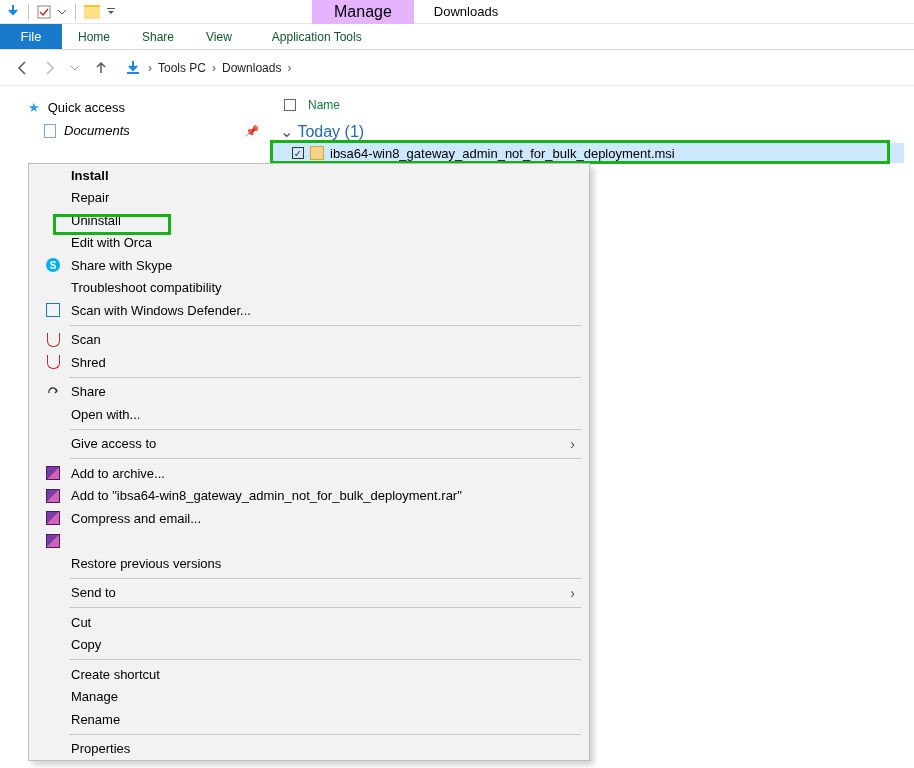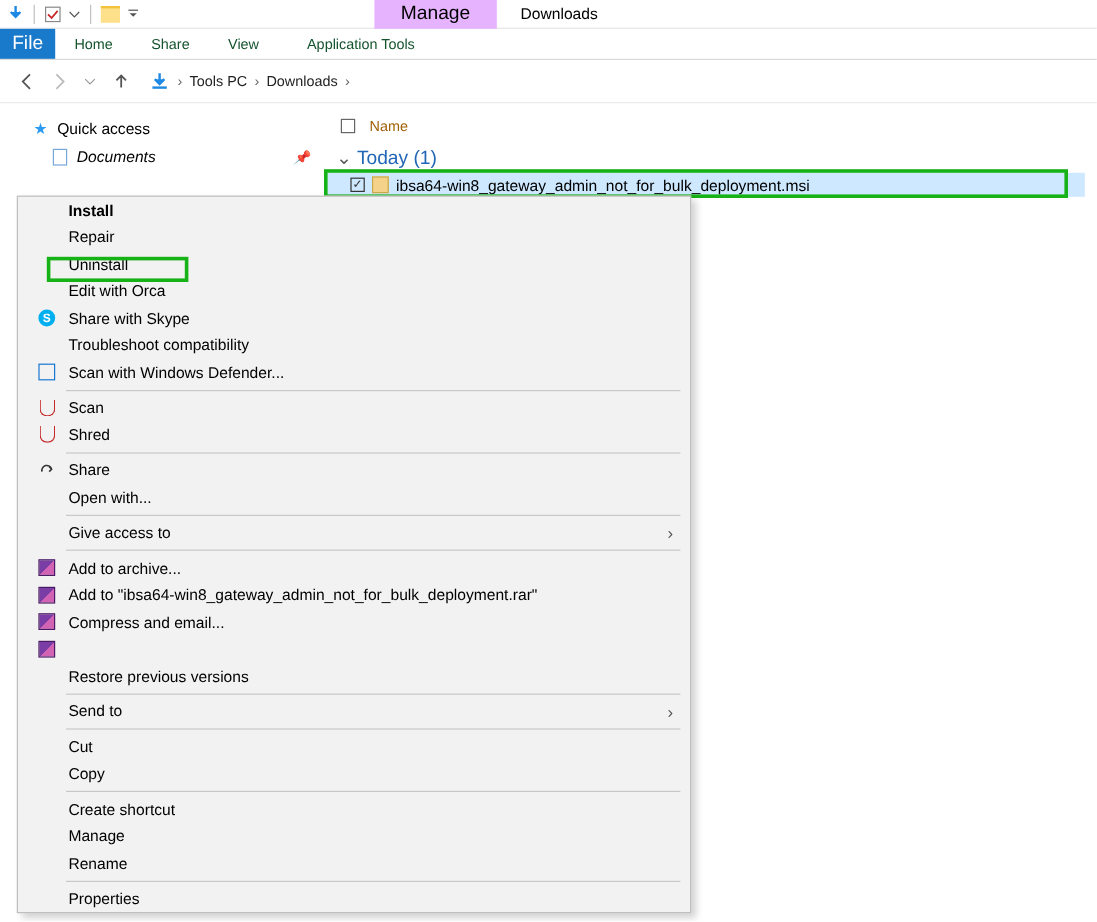--- a/index.html
+++ b/index.html
@@ -9,21 +9,21 @@
 .titlebar { height: 24px; display: flex; align-items: center; border-bottom: 1px solid #e5e5e5; }
 .tb-icons { display: flex; align-items: center; gap: 6px; padding: 0 6px; }
 .tb-sep { width: 1px; height: 16px; background: #c0c0c0; margin: 0 2px; }
 .tb-folder { width: 16px; height: 14px; background: #ffe08a; border-top: 2px solid #f5c23c; display: inline-block; }
 .tb-down { width: 10px; height: 10px; }
 .manage-tab { margin-left: 190px; background: #e6b3ff; padding: 3px 22px; font-size: 16px; }
 .win-title { margin-left: 20px; font-size: 13px; }
 
 
 .ribbon { height: 26px; display: flex; align-items: stretch; border-bottom: 1px solid #d9d9d9; }
-.file-tab { background: #1979ca; color: #fff; width: 46px; display: flex; align-items: center; justify-content: center; font-size: 16px; }
+.file-tab { background: #1979ca; color: #fff; width: 62px; display: flex; align-items: center; justify-content: center; font-size: 13px; }
 .rtab { padding: 0 16px; display: flex; align-items: center; font-size: 12px; color: #14532d; }
 .rtab.tools { padding: 0 18px; }
 
 
 .navbar { height: 36px; display: flex; align-items: center; padding: 0 14px; gap: 8px; border-bottom: 1px solid #eaeaea; }
 .nav-arrow { width: 18px; height: 18px; display: flex; align-items: center; justify-content: center; color: #555; }
 .nav-arrow.dis { color: #bbb; }
 .bc { display: flex; align-items: center; gap: 6px; font-size: 12px; }
 .bc-chev { color: #666; }
 .bc-item { color: #222; }
@@ -31,32 +31,32 @@
 
 
 .main { display: flex; height: calc(100% - 86px); }
 .sidebar { width: 270px; padding: 10px 0 0 28px; }
 .side-item { display: flex; align-items: center; gap: 8px; padding: 4px 0; font-size: 13px; }
 .side-item .star { color: #2b9bf4; }
 .side-item.docs { padding-left: 16px; position: relative; font-style: italic; }
 .pin { position: absolute; right: 12px; top: 6px; color: #888; font-size: 11px; }
 
 .content { flex: 1; padding: 8px 10px 0 0; position: relative; }
-.col-header { display: flex; align-items: center; gap: 12px; padding: 4px 0 8px 14px; font-size: 12px; color: #a16207; }
+.col-header { display: flex; align-items: center; gap: 12px; padding: 4px 0 8px 14px; font-size: 12px; color: #15803d; }
 .col-header .chk { width: 12px; height: 12px; border: 1px solid #666; }
 .group-row { padding: 2px 0 2px 10px; font-size: 16px; color: #2267b5; }
 .group-row .gchev { color: #5a5a5a; margin-right: 4px; }
 
 .file-row { display: flex; align-items: center; height: 20px; background: #cde8ff; padding-left: 22px; font-size: 13px; color: #000; }
 .file-row .fchk { width: 12px; height: 12px; border: 1px solid #333; margin-right: 6px; display:flex; align-items:center; justify-content:center; font-size:10px; color:#333;}
 .file-row .ficon { width: 14px; height: 14px; background: #f5d28a; border: 1px solid #c9a94a; margin-right: 6px; display:inline-block;}
 .green-box-file { position: absolute; border: 3px solid #17b217; pointer-events: none; }
 
 
-.context-menu { position: absolute; left: 14px; top: 163px; width: 562px; background: #f2f2f2; border: 1px solid #bfbfbf; box-shadow: 4px 4px 6px rgba(0,0,0,0.18); }
+.context-menu { position: absolute; left: 28px; top: 163px; width: 562px; background: #f2f2f2; border: 1px solid #bfbfbf; box-shadow: 4px 4px 6px rgba(0,0,0,0.18); }
 .cm-item { display: flex; align-items: center; height: 22.5px; padding-left: 42px; padding-right: 14px; font-size: 13px; color: #000; position: relative; }
 .cm-item.bold { font-weight: 600; }
 .cm-sep { height: 1px; background: #c8c8c8; margin: 3px 8px 3px 40px; }
 .cm-icon { position: absolute; left: 16px; width: 16px; height: 16px; display:flex; align-items:center; justify-content:center; }
 .cm-sub { position: absolute; right: 14px; color: #555; font-size: 14px; }
 .green-box-menu { position: absolute; border: 3px solid #17b217; pointer-events: none; z-index: 5;}
 
 .rar-icon { width:14px; height:14px; background: linear-gradient(135deg,#7a3ca5 0 50%, #d263b4 50% 100%); border:1px solid #4a1a66;}
 .skype-icon { width:14px; height:14px; border-radius:50%; background:#00aff0; color:#fff; font-size:10px; font-weight:bold; display:flex; align-items:center; justify-content:center;}
 .def-icon { width:14px; height:14px; border:1.5px solid #1976d2;}

